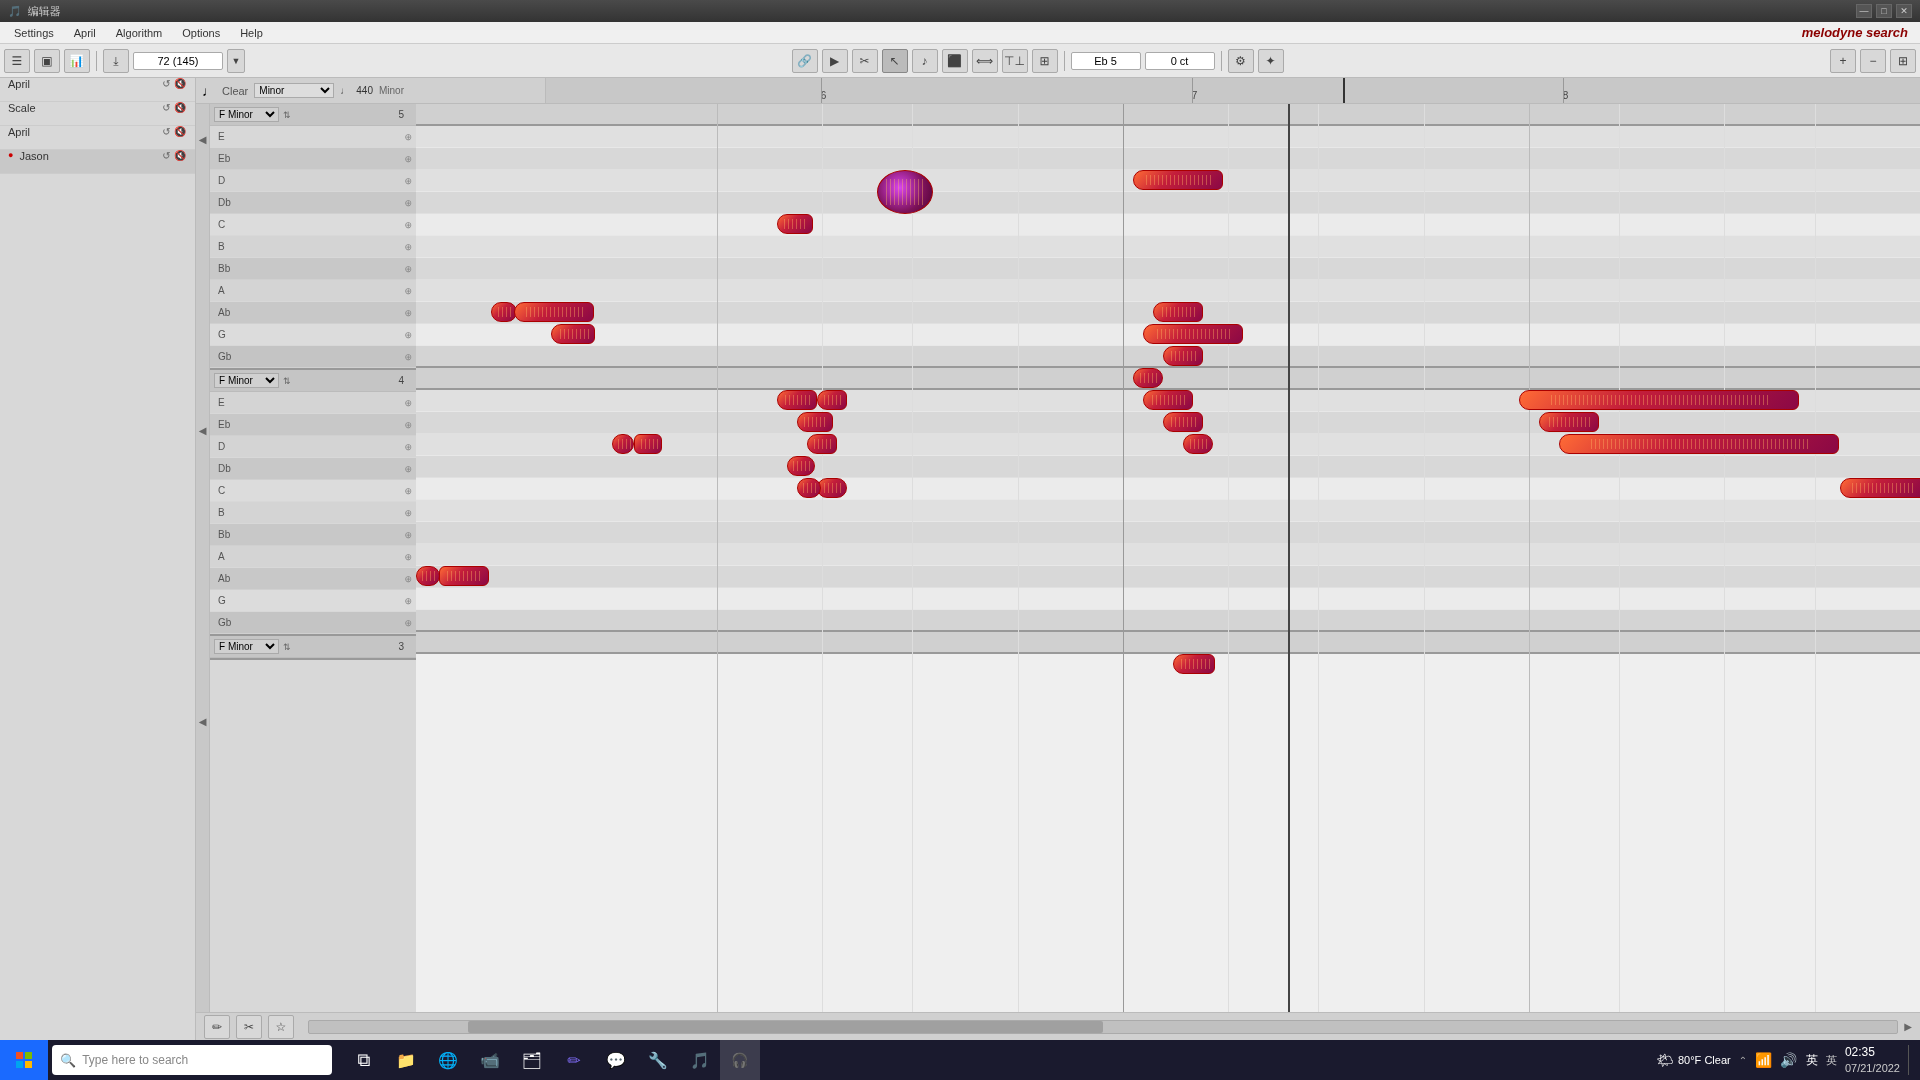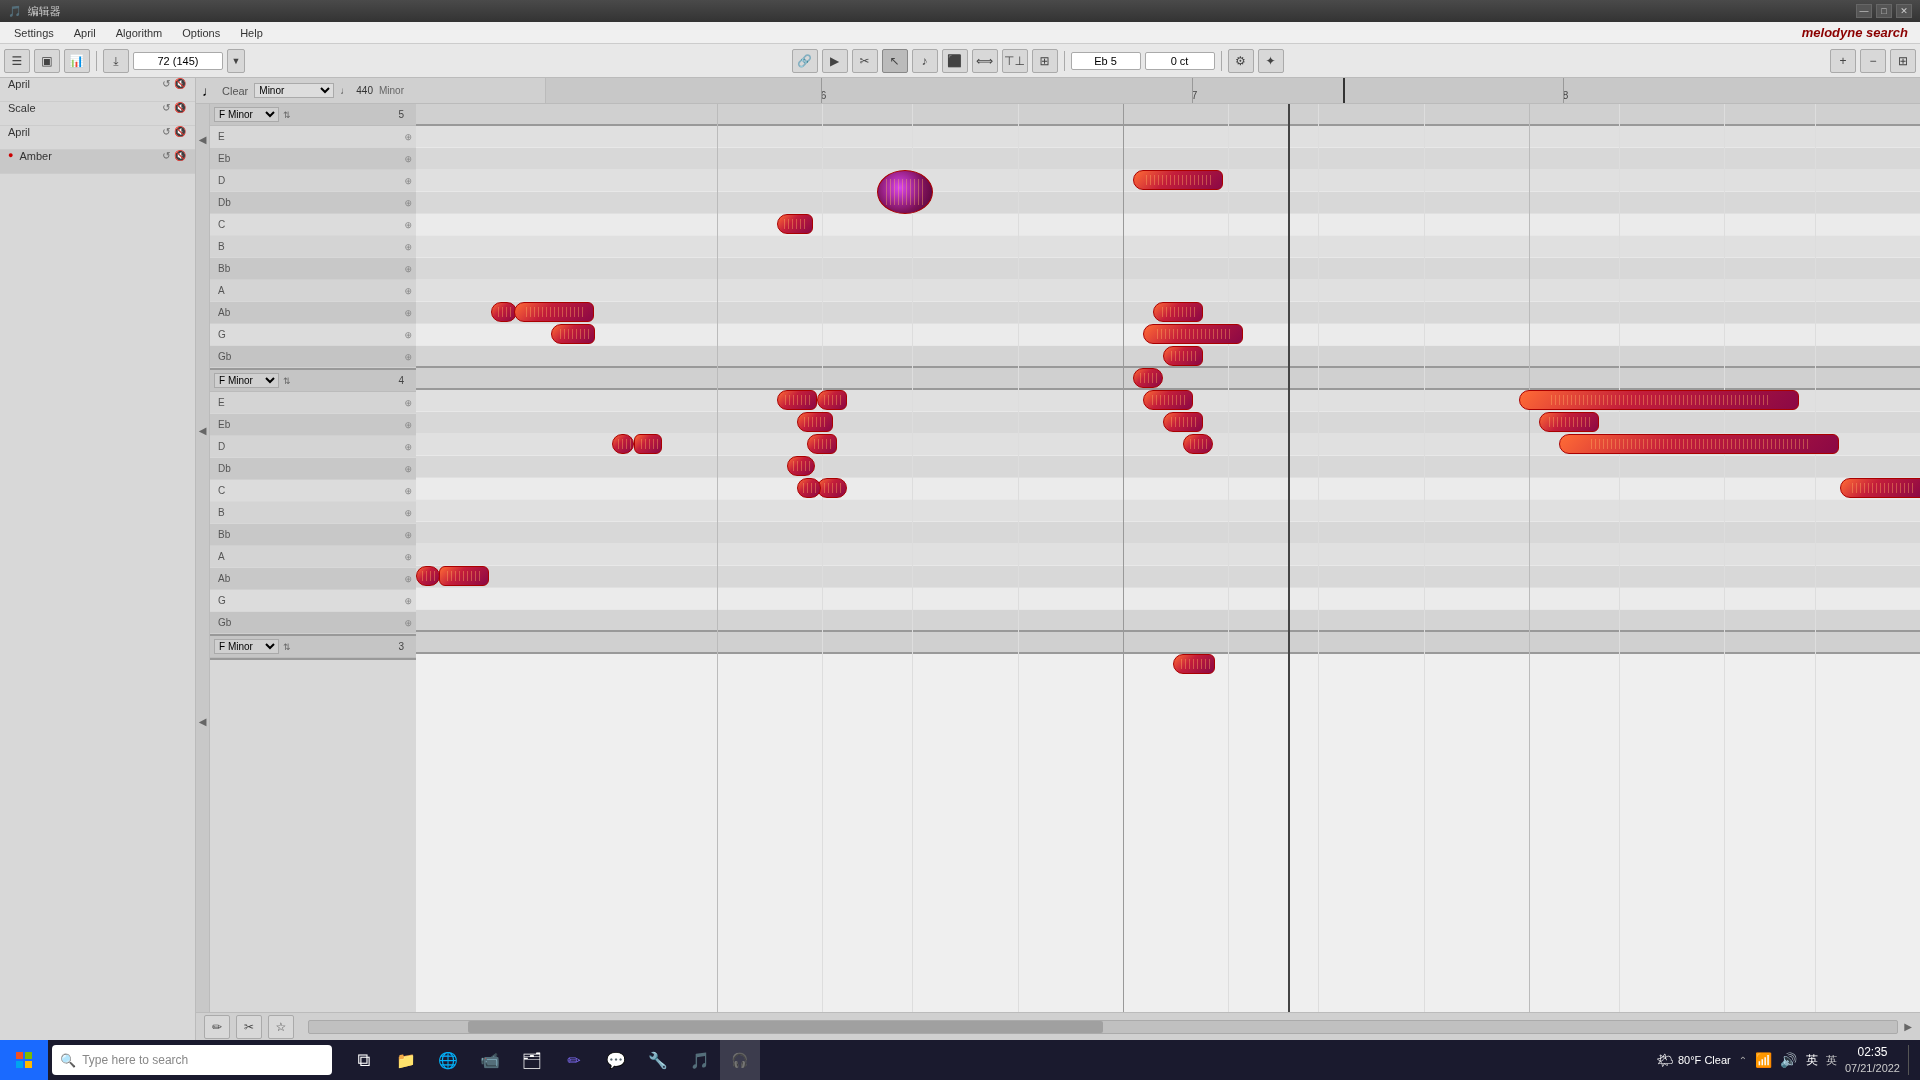--- a/index.html
+++ b/index.html
@@ -109,21 +109,21 @@
     
     #taskbar {
       width: 100%; height: 40px; background: #1a1a2e; display: flex; align-items: center;
       position: fixed; bottom: 0; left: 0; z-index: 100;
     }
     .taskbar-start { width: 48px; height: 40px; display: flex; align-items: center; justify-content: center; background: #1a6aff; cursor: pointer; }
     .taskbar-search { display: flex; align-items: center; background: #fff; height: 30px; width: 280px; border-radius: 4px; margin: 0 4px; padding: 0 8px; }
     .taskbar-icons { display: flex; align-items: center; gap: 2px; margin-left: 8px; }
     .taskbar-icon-btn { width: 40px; height: 40px; display: flex; align-items: center; justify-content: center; cursor: pointer; color: #fff; font-size: 18px; }
     .taskbar-right { margin-left: auto; display: flex; align-items: center; gap: 8px; padding-right: 8px; color: #fff; font-size: 11px; }
-    .taskbar-clock { text-align: center; }
+    .taskbar-clock { text-align: left; }
     .taskbar-sys { display: flex; align-items: center; gap: 4px; }
   </style>
 </head>
 <body>
 
 <div id="titlebar">
   <div id="titlebar-left">
     <span>🎵</span>
     <span>编辑器</span>
   </div>
@@ -197,21 +197,21 @@
     </div>
     <div class="track-item">
       <span class="track-name">April</span>
       <div class="track-icons">
         <span class="track-icon">↺</span>
         <span class="track-icon">🔇</span>
       </div>
     </div>
     <div class="track-item" style="background:#c8c8c8;">
       <span style="margin-right:6px;color:#c00;font-size:9px;">●</span>
-      <span class="track-name">Amber</span>
+      <span class="track-name">Jason</span>
       <div class="track-icons">
         <span class="track-icon">↺</span>
         <span class="track-icon">🔇</span>
       </div>
     </div>
   </div>
 
   <div id="editor-area">
 
     <div id="editor-header">

